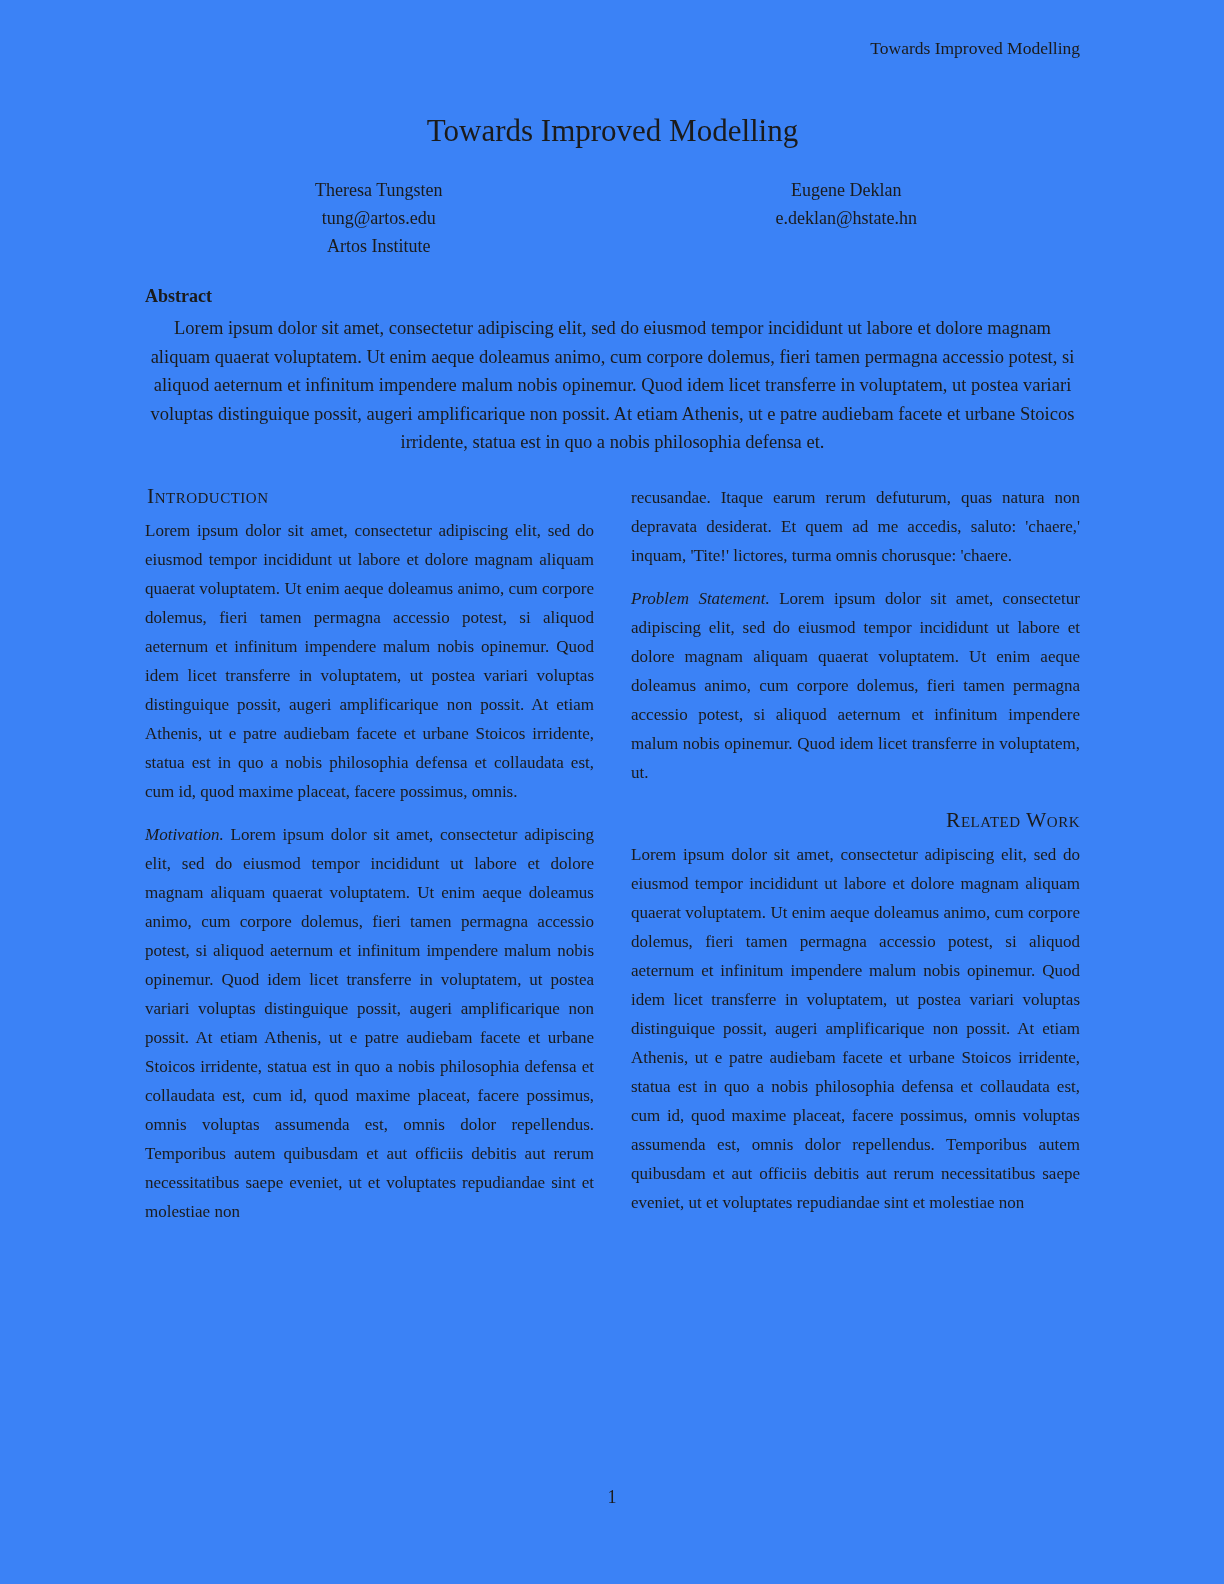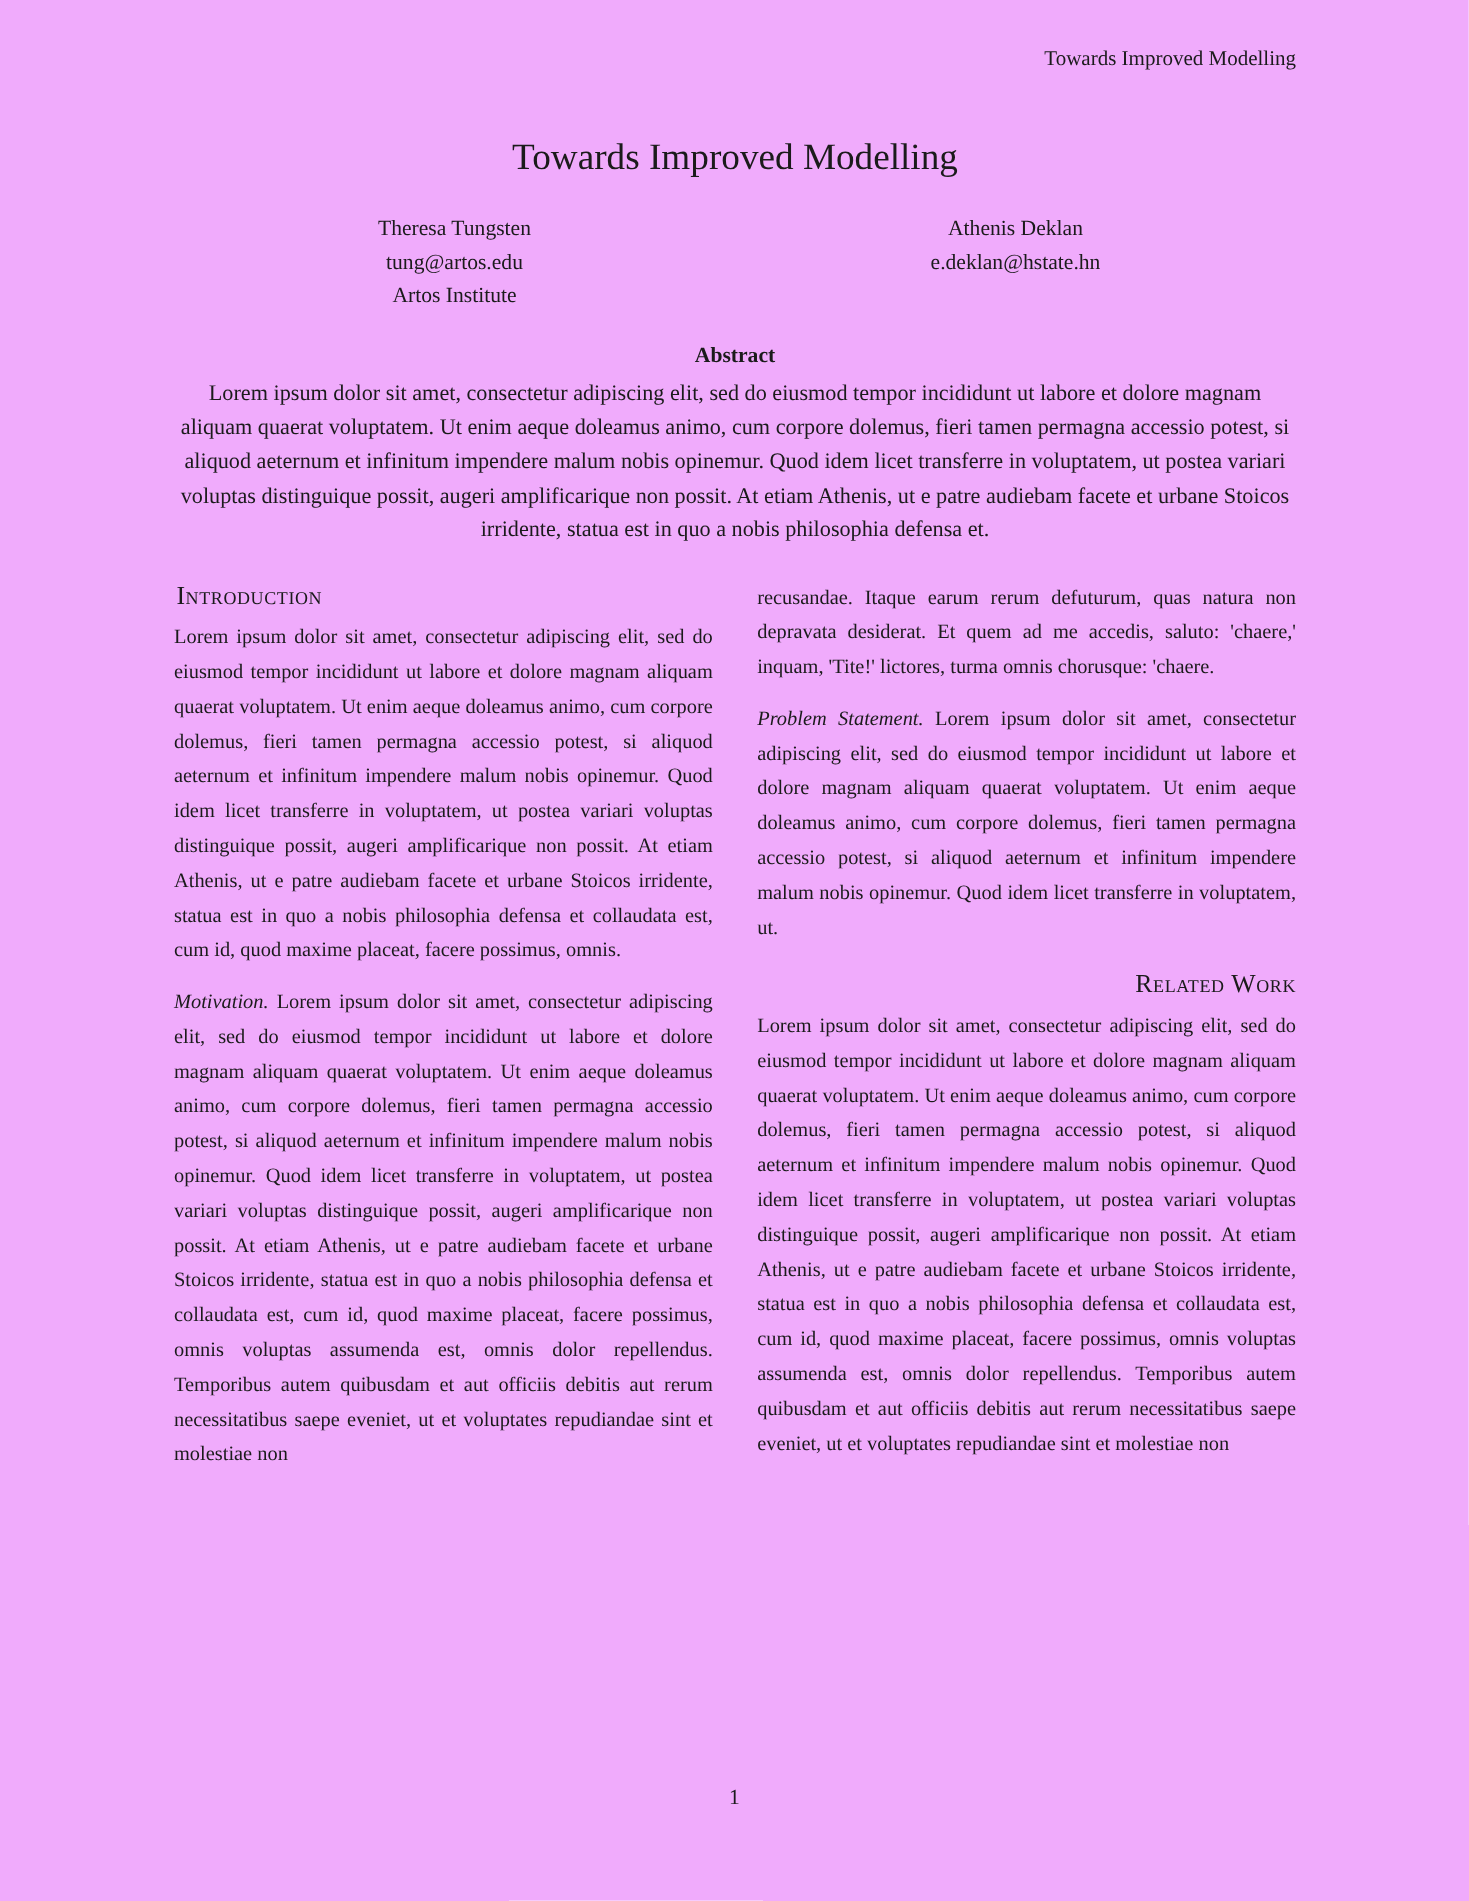--- a/index.html
+++ b/index.html
@@ -5,21 +5,21 @@
   html, body {
     margin: 0;
     padding: 0;
     background: #ffffff;
   }
   .page {
     position: relative;
     width: 1224px;
     height: 1584px;
     margin: 0 auto;
-    background: #f0abfc;
+    background: #3b82f6;
     color: #1b1b1b;
     font-family: "Liberation Serif", "DejaVu Serif", serif;
     box-sizing: border-box;
     padding: 36px 144px 0 145px;
     overflow: hidden;
   }
   .running-head {
     text-align: right;
     font-size: 17.5px;
     line-height: 24px;
@@ -35,21 +35,20 @@
     display: flex;
     margin-top: 26px;
   }
   .author {
     flex: 1;
     text-align: center;
     font-size: 18px;
     line-height: 28px;
   }
   .abstract-heading {
-    text-align: center;
     font-size: 18px;
     font-weight: bold;
     margin-top: 24px;
     line-height: 24px;
   }
   .abstract-text {
     text-align: center;
     font-size: 18.5px;
     line-height: 28.5px;
     margin-top: 6px;
@@ -103,21 +102,21 @@
 
   <h1 class="paper-title">Towards Improved Modelling</h1>
 
   <div class="authors">
     <div class="author">
       <div>Theresa Tungsten</div>
       <div>tung@artos.edu</div>
       <div>Artos Institute</div>
     </div>
     <div class="author">
-      <div>Athenis Deklan</div>
+      <div>Eugene Deklan</div>
       <div>e.deklan@hstate.hn</div>
     </div>
   </div>
 
   <div class="abstract-heading">Abstract</div>
 
   <div class="abstract-text">Lorem ipsum dolor sit amet, consectetur adipiscing elit, sed do eiusmod tempor incididunt ut labore et dolore magnam aliquam quaerat voluptatem. Ut enim aeque doleamus animo, cum corpore dolemus, fieri tamen permagna accessio potest, si aliquod aeternum et infinitum impendere malum nobis opinemur. Quod idem licet transferre in voluptatem, ut postea variari voluptas distinguique possit, augeri amplificarique non possit. At etiam Athenis, ut e patre audiebam facete et urbane Stoicos irridente, statua est in quo a nobis philosophia defensa et.</div>
 
   <div class="columns">
 

